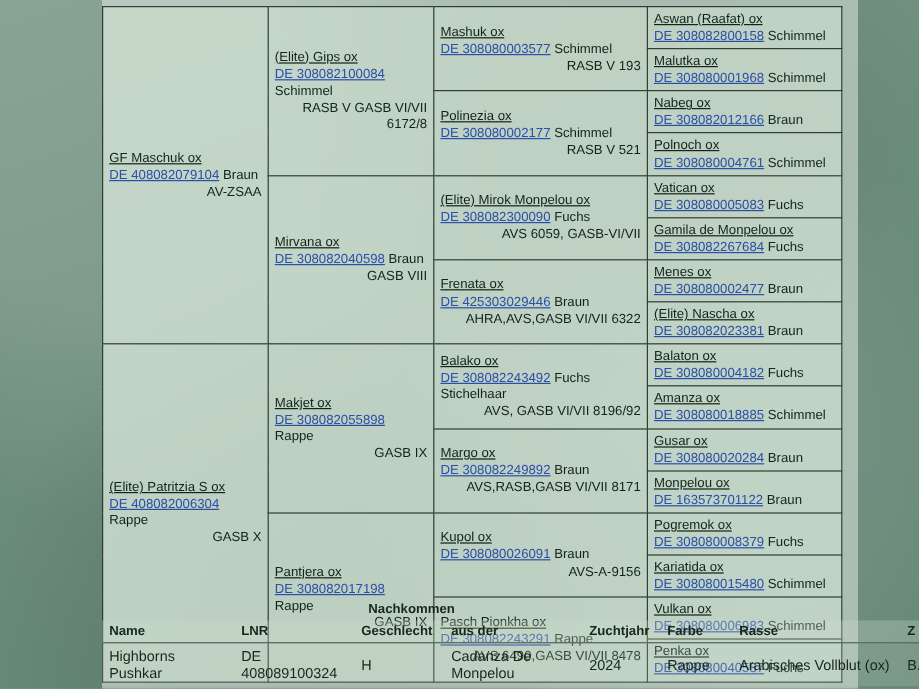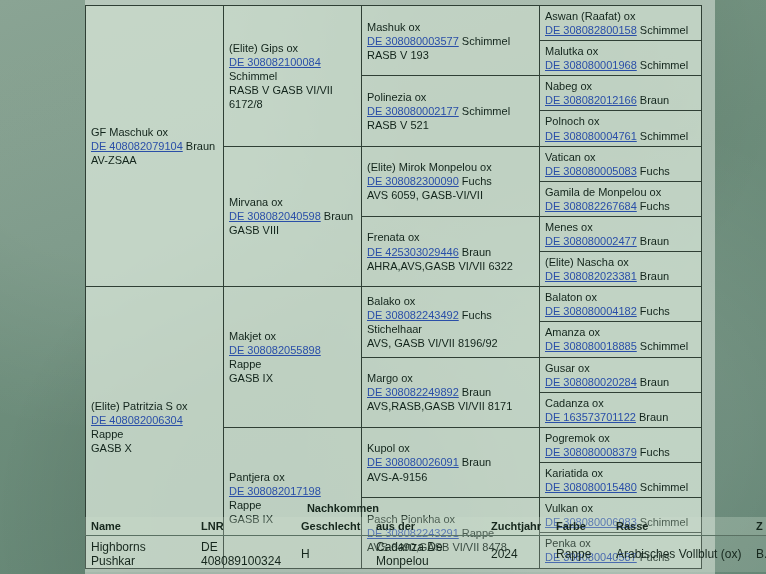--- a/index.html
+++ b/index.html
@@ -44,23 +44,23 @@
     vertical-align:middle;
     padding:3px 5px;
     line-height:1.28;
     background:rgba(205,222,206,0.62);
   }
   .col1{width:138px;}
   .col2{width:138px;}
   .col3{width:178px;}
   .col4{width:162px;}
 
-  .nm{display:block;color:#12241b;}
+  .nm{display:block;color:#12241b;text-decoration:underline;}
   .lnr{display:block;color:#2a4fa8;text-decoration:underline;}
-  .ex{display:block;color:#12241b;}
+  .ex{display:block;color:#12241b;text-align:right;}
   .inline-after{color:#12241b;text-decoration:none;}
 
   
   .nachkommen-title{
     position:absolute;left:85px;top:502px;width:516px;
     text-align:center;font-weight:bold;font-size:11px;color:#16271d;
   }
   table.off{
     position:absolute;
     left:85px;top:517px;
@@ -218,21 +218,21 @@
           <span><a class="lnr" style="display:inline" href="#">DE 308082249892</a><span class="inline-after"> Braun</span></span>
           <span class="ex">AVS,RASB,GASB VI/VII 8171</span>
         </td>
         <td>
           <span class="nm">Gusar ox</span>
           <span><a class="lnr" style="display:inline" href="#">DE 308080020284</a><span class="inline-after"> Braun</span></span>
         </td>
       </tr>
       <tr>
         <td>
-          <span class="nm">Cadanza ox</span>
+          <span class="nm">Monpelou ox</span>
           <span><a class="lnr" style="display:inline" href="#">DE 163573701122</a><span class="inline-after"> Braun</span></span>
         </td>
       </tr>
 
       <tr>
         <td rowspan="4">
           <span class="nm">Pantjera ox</span>
           <span><a class="lnr" style="display:inline" href="#">DE 308082017198</a><span class="inline-after"> Rappe</span></span>
           <span class="ex">GASB IX</span>
         </td>

